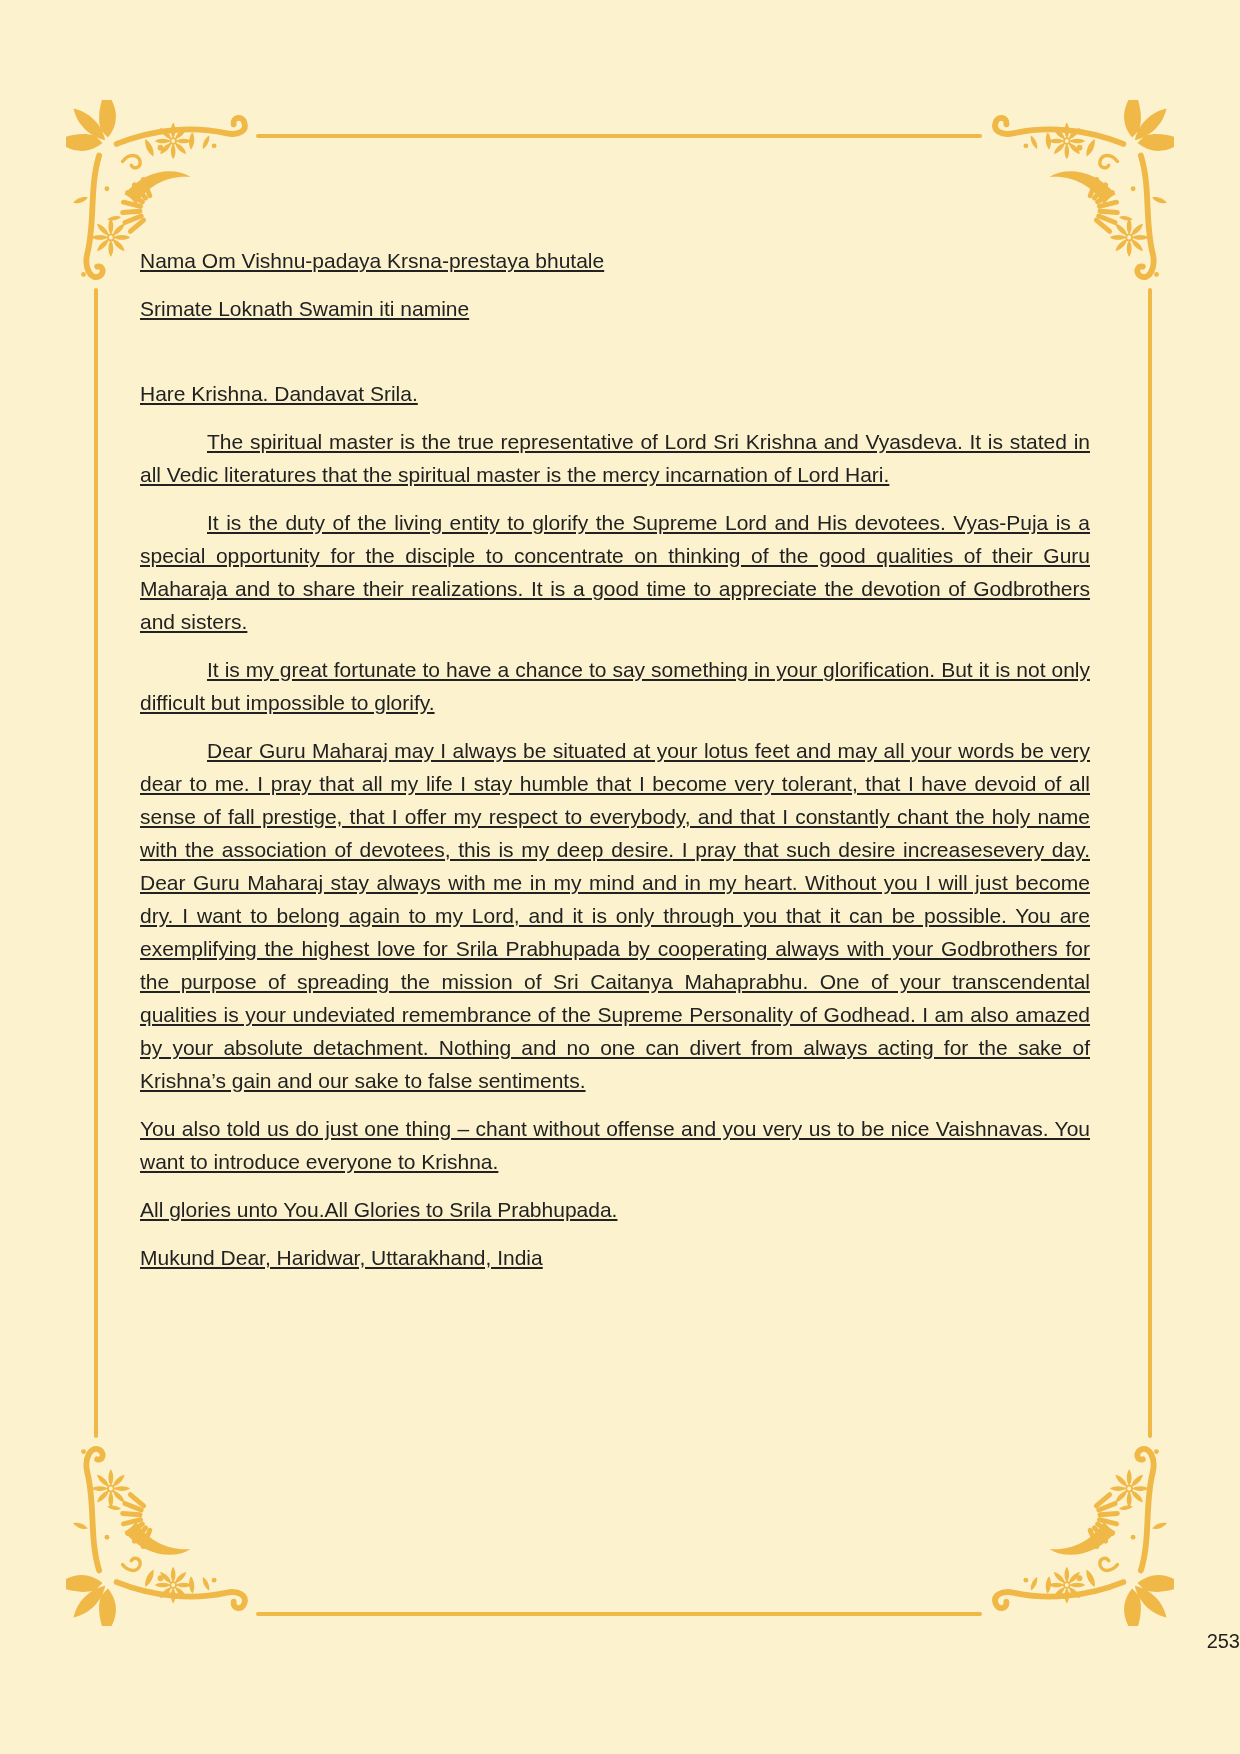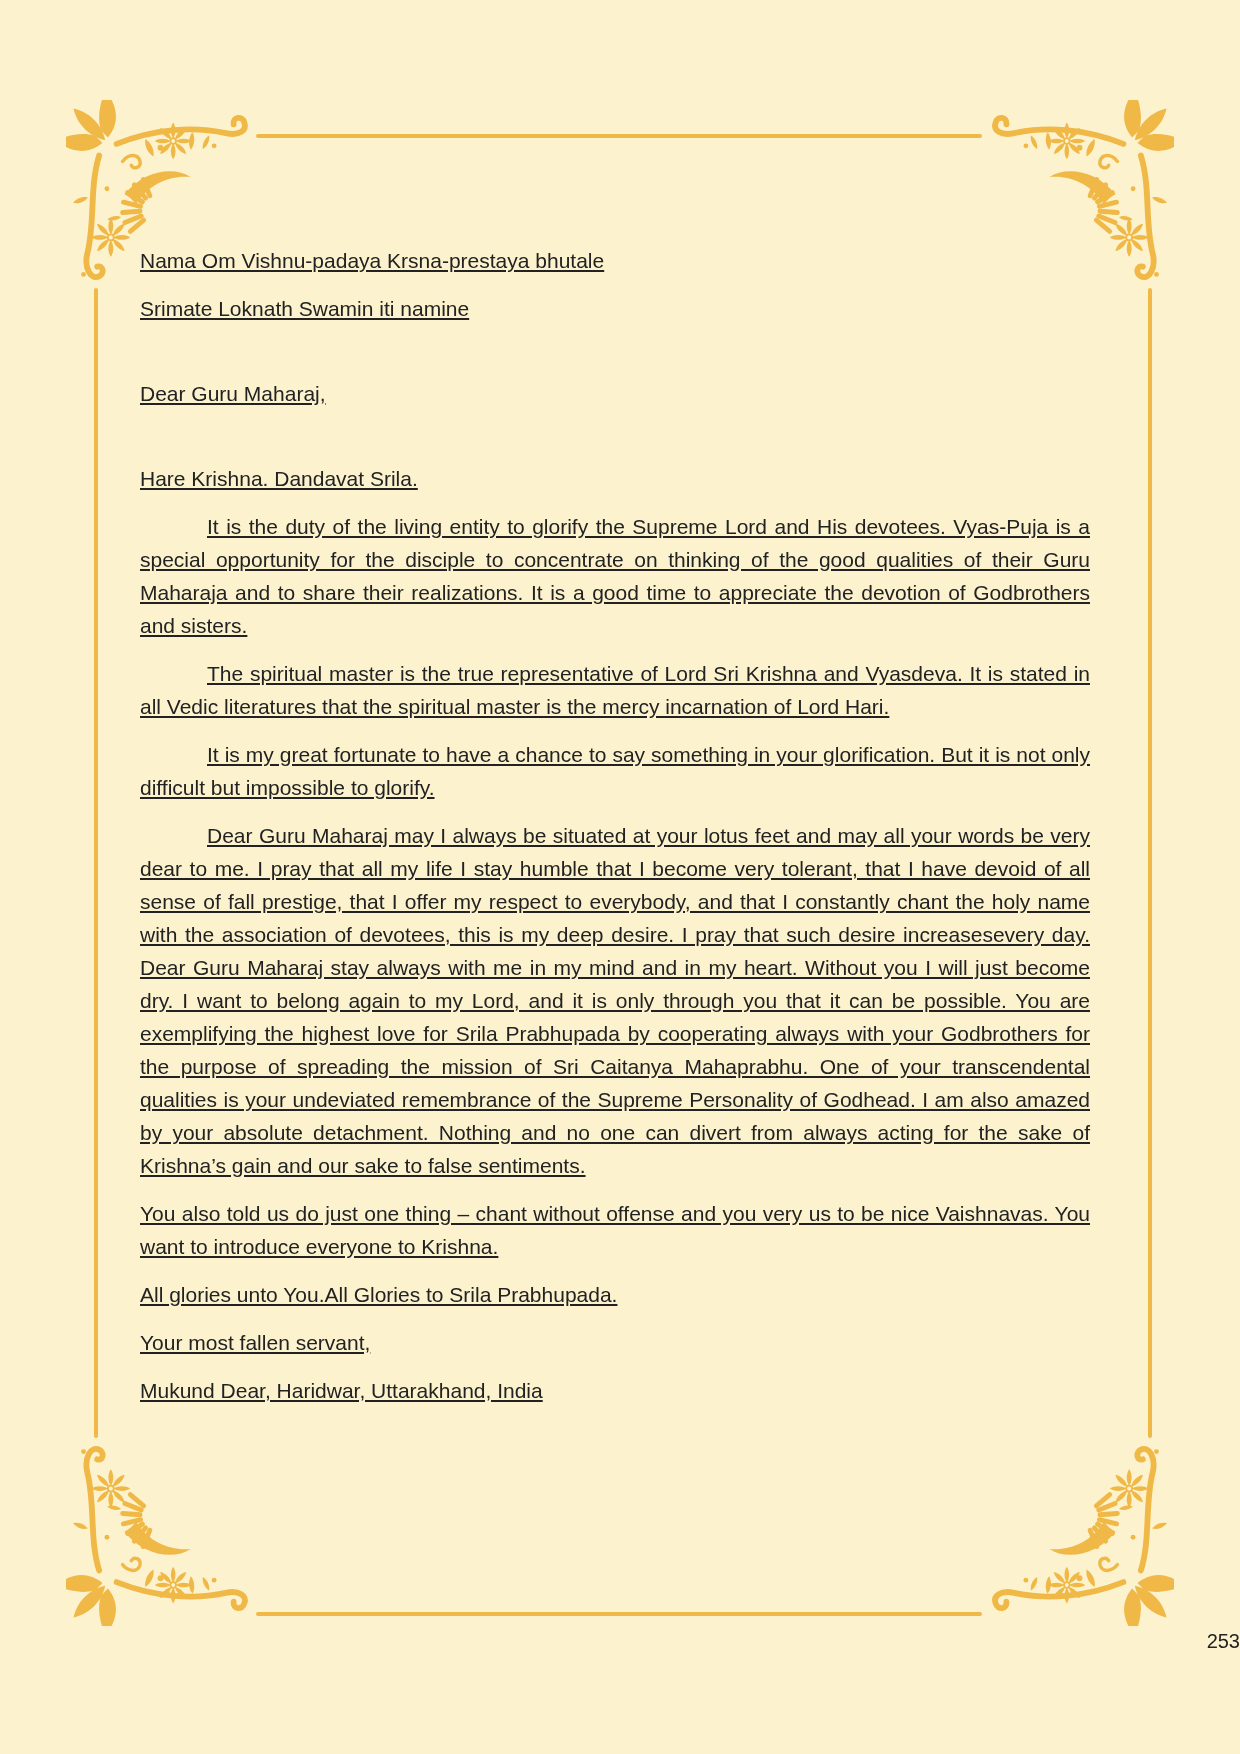--- a/index.html
+++ b/index.html
@@ -128,27 +128,25 @@
       </svg>
     <div class="gold-line line-top"></div>
     <div class="gold-line line-bottom"></div>
     <div class="gold-line line-left"></div>
     <div class="gold-line line-right"></div>
   </div>
 
   <div class="content">
     <p>Nama Om Vishnu-padaya Krsna-prestaya bhutale</p>
     <p>Srimate Loknath Swamin iti namine</p>
-    <p class="gap-before">Dear Guru Maharaj,</p>
     <p class="gap-before">Hare Krishna. Dandavat Srila.</p>
+    <p class="indent">The spiritual master is the true representative of Lord Sri Krishna and Vyasdeva. It is stated in all Vedic literatures that the spiritual master is the mercy incarnation of Lord Hari.</p>
     <p class="indent">It is the duty of the living entity to glorify the Supreme Lord and His devotees. Vyas-Puja is a special opportunity for the disciple to concentrate on thinking of the good qualities of their Guru Maharaja and to share their realizations. It is a good time to appreciate the devotion of Godbrothers and sisters.</p>
-    <p class="indent">The spiritual master is the true representative of Lord Sri Krishna and Vyasdeva. It is stated in all Vedic literatures that the spiritual master is the mercy incarnation of Lord Hari.</p>
     <p class="indent">It is my great fortunate to have a chance to say something in your glorification. But it is not only difficult but impossible to glorify.</p>
     <p class="indent pad-before">Dear Guru Maharaj may I always be situated at your lotus feet and may all your words be very dear to me. I pray that all my life I stay humble that I become very tolerant, that I have devoid of all sense of fall prestige, that I offer my respect to everybody, and that I constantly chant the holy name with the association of devotees, this is my deep desire. I pray that such desire increasesevery day. Dear Guru Maharaj stay always with me in my mind and in my heart. Without you I will just become dry. I want to belong again to my Lord, and it is only through you that it can be possible. You are exemplifying the highest love for Srila Prabhupada by cooperating always with your Godbrothers for the purpose of spreading the mission of Sri Caitanya Mahaprabhu. One of your transcendental qualities is your undeviated remembrance of the Supreme Personality of Godhead. I am also amazed by your absolute detachment. Nothing and no one can divert from always acting for the sake of Krishna’s gain and our sake to false sentiments.</p>
     <p class="pad-before">You also told us do just one thing – chant without offense and you very us to be nice Vaishnavas. You want to introduce everyone to Krishna.</p>
     <p>All glories unto You.All Glories to Srila Prabhupada.</p>
-    <p>Your most fallen servant,</p>
     <p>Mukund Dear, Haridwar, Uttarakhand, India</p>
   </div>
 
   <div class="page-number">253</div>
 
 </div>
 
 </body></html>

